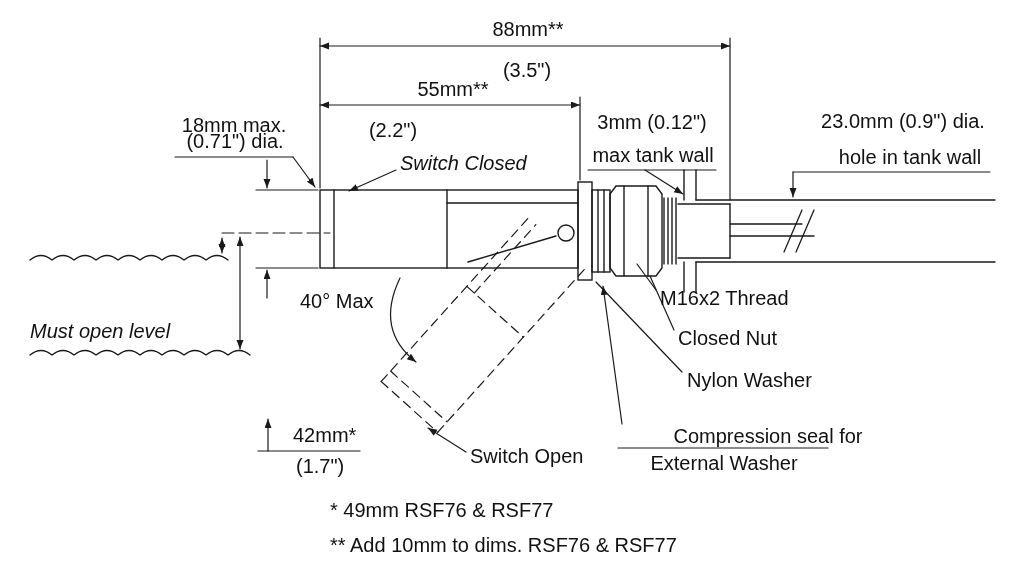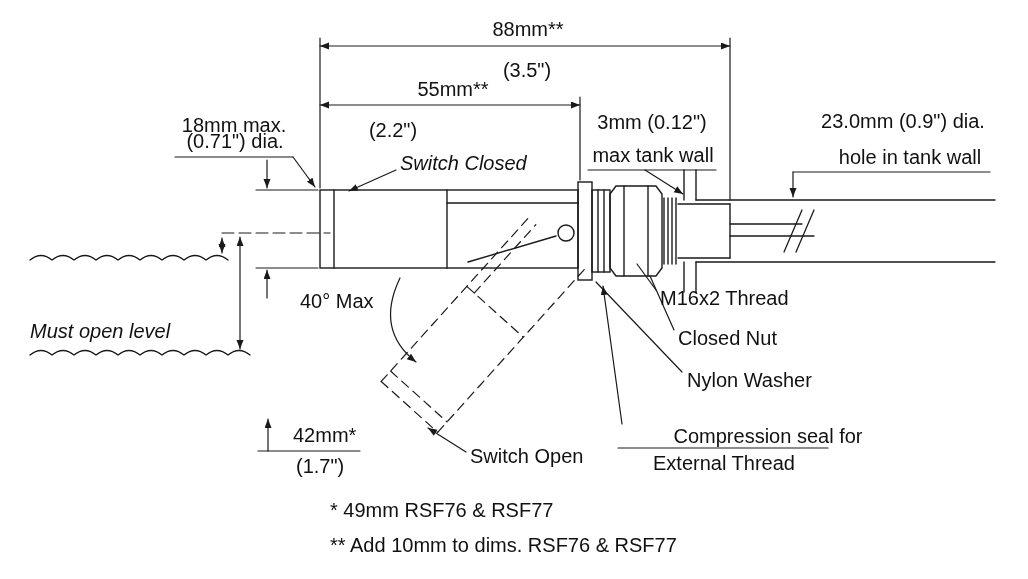--- a/index.html
+++ b/index.html
@@ -148,21 +148,21 @@
   <div class="lbl ctr" style="left:903px;top:109px;">23.0mm (0.9") dia.</div>
   <div class="lbl ctr" style="left:910px;top:145px;">hole in tank wall</div>
 
   <div class="lbl" style="left:400px;top:151px;font-style:italic;">Switch Closed</div>
   <div class="lbl" style="left:30px;top:319px;font-style:italic;">Must open level</div>
   <div class="lbl" style="left:300px;top:289px;">40° Max</div>
   <div class="lbl" style="left:660px;top:286px;">M16x2 Thread</div>
   <div class="lbl" style="left:678px;top:326px;">Closed Nut</div>
   <div class="lbl" style="left:687px;top:368px;text-align:right;">Nylon Washer</div>
   <div class="lbl ctr" style="left:724px;top:424px;margin-left:44px;">Compression seal for</div>
-  <div class="lbl ctr" style="left:724px;top:451px;">External Thread</div>
+  <div class="lbl ctr" style="left:724px;top:451px;">External Washer</div>
   <div class="lbl" style="left:470px;top:444px;">Switch Open</div>
 
   <div class="lbl" style="left:293px;top:423px;">42mm*</div>
   <div class="lbl" style="left:296px;top:454px;">(1.7")</div>
 
   <div class="lbl" style="left:330px;top:498px;">* 49mm RSF76 &amp; RSF77</div>
   <div class="lbl" style="left:330px;top:533px;">** Add 10mm to dims. RSF76 &amp; RSF77</div>
 
 </div>
 

